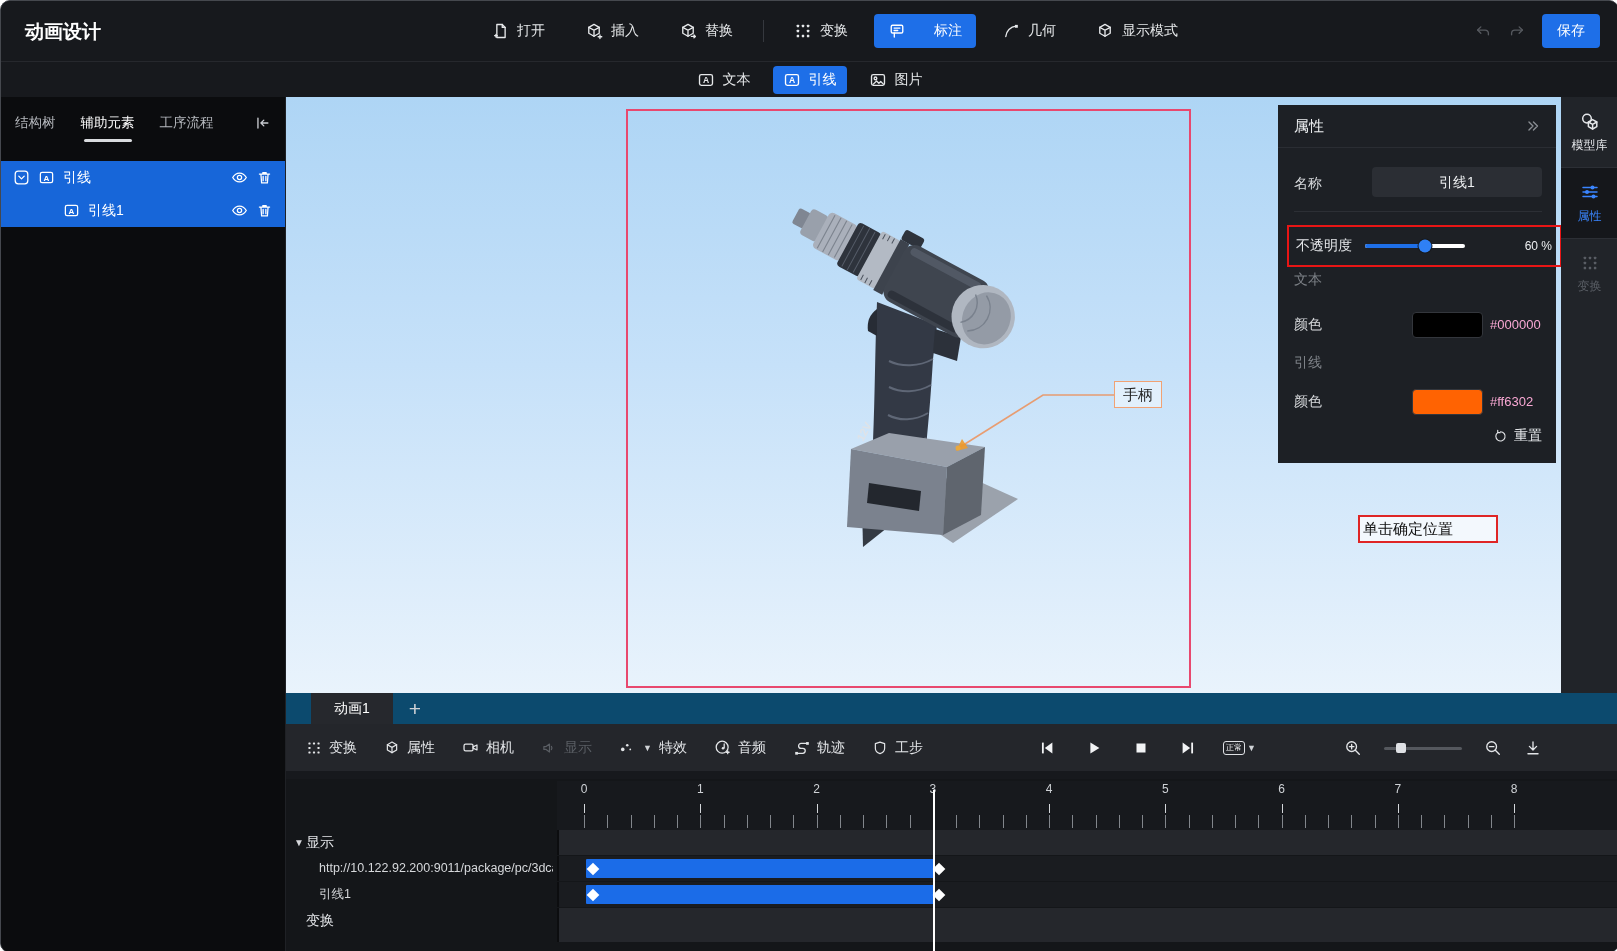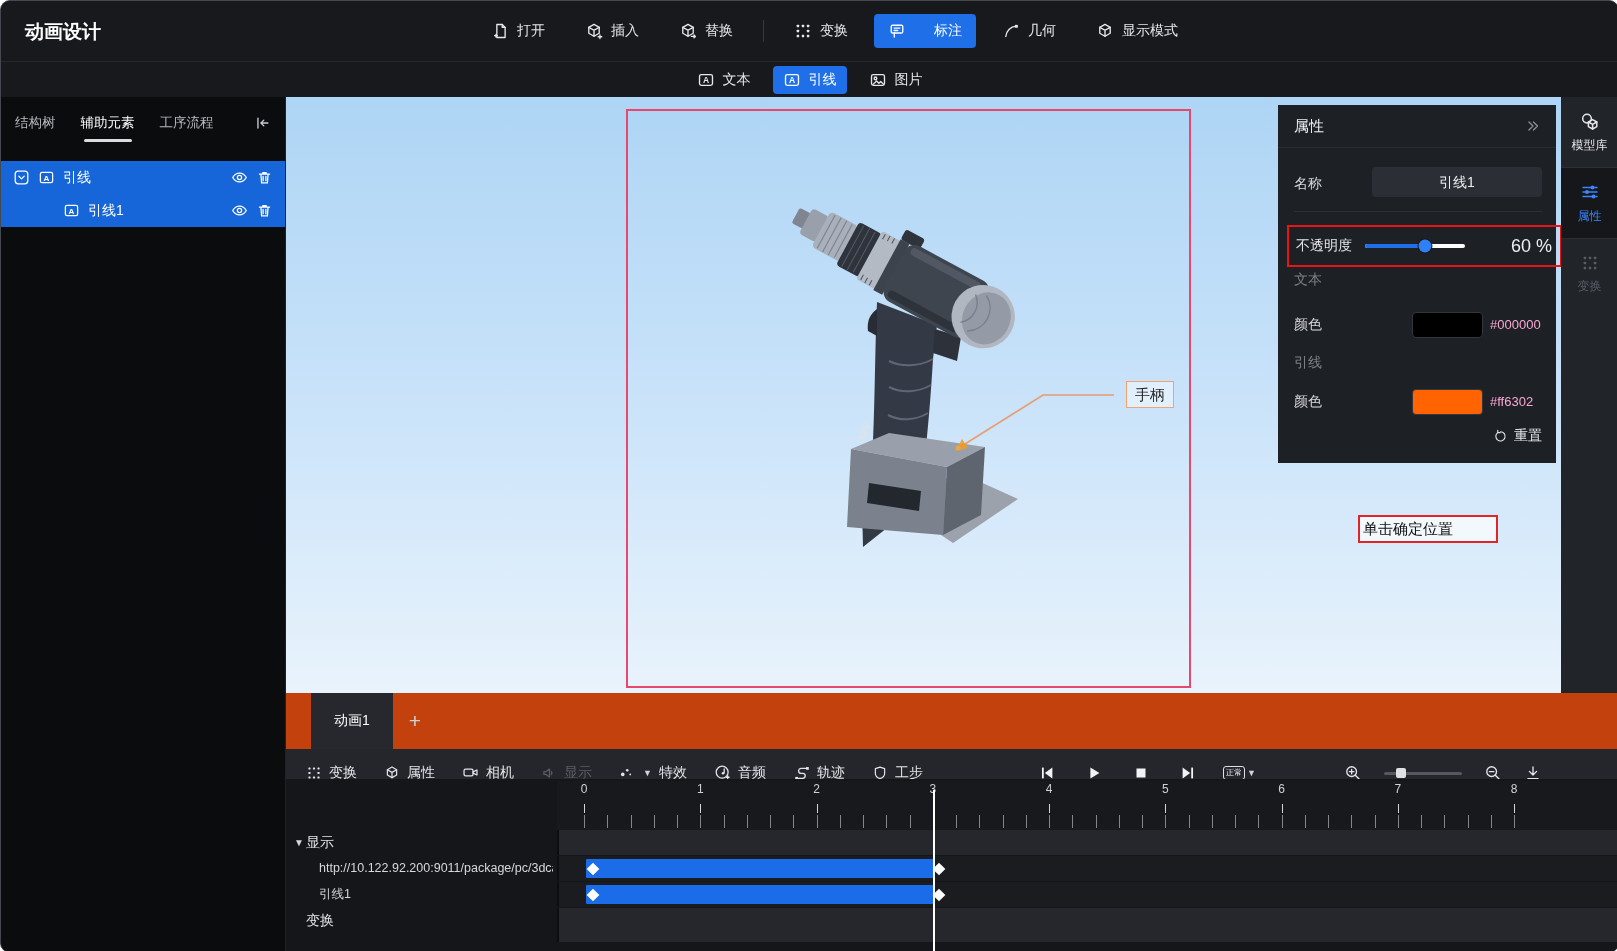--- a/index.html
+++ b/index.html
@@ -42,54 +42,54 @@
   .tree-row.indent{padding-left:62px;}
   .tree-row .grow{flex:1;}
   .tree-ic{width:17px;height:17px;}
 
   
   .viewport{position:absolute;left:284px;top:0;width:1276px;height:596px;overflow:hidden;
     background:linear-gradient(180deg,#aed5f5 0%,#c6e1f9 45%,#e9f3fc 100%);}
   .pink-frame{position:absolute;left:341px;top:12px;width:561px;height:575px;border:2px solid #e8486e;}
   .vp-svg{position:absolute;left:0;top:0;pointer-events:none;}
   .leader-label{position:absolute;left:829px;top:284px;width:46px;height:25px;border:1px solid rgba(255,99,2,.55);
-    background:rgba(255,255,255,.45);color:#222;font-size:15px;text-align:center;line-height:25px;margin-left:12px;}
+    background:rgba(255,255,255,.45);color:#222;font-size:15px;text-align:center;line-height:25px;}
   .hint-label{position:absolute;left:1073px;top:418px;width:133px;height:24px;border:2px solid #df2525;background:#f3f8fd;
     color:#101010;font-size:15px;line-height:24px;padding-left:3px;font-family:"Liberation Sans",sans-serif;}
 
   
   .props{position:absolute;left:1277px;top:8px;width:278px;height:358px;background:#1d2025;z-index:5;}
   .props-header{height:42px;display:flex;align-items:center;justify-content:space-between;padding:0 14px 0 16px;
     border-bottom:1px solid #2a2d33;font-size:15px;color:#eceef0;}
   .p-abs{position:absolute;font-size:14px;color:#d7d9dc;}
   .name-input{position:absolute;left:94px;top:62px;width:170px;height:30px;background:#2b2e34;border-radius:4px;
     color:#eceef0;font-size:14px;text-align:center;line-height:30px;}
   .p-div{position:absolute;left:16px;right:14px;top:106px;height:1px;background:#2c2f35;}
   .op-box{position:absolute;left:9px;top:120px;width:256px;height:38px;border:2px solid #e81515;display:flex;align-items:center;padding:0 8px 0 7px;}
   .op-label{font-size:14px;color:#e3e5e8;}
   .op-slider{position:relative;width:100px;height:14px;margin-left:13px;}
   .op-track{position:absolute;left:0;right:0;top:5px;height:4px;background:#fff;border-radius:2px;}
   .op-fill{position:absolute;left:0;top:5px;height:4px;background:#1e6fe8;border-radius:2px;}
   .op-thumb{position:absolute;top:7px;width:13px;height:13px;border-radius:50%;background:#2f80f5;transform:translate(-50%,-50%);box-shadow:0 0 0 1px #17191d;}
-  .op-value{margin-left:auto;font-size:18px;color:#eceef0;}
+  .op-value{margin-left:auto;font-size:12px;color:#eceef0;}
   .p-sec{position:absolute;left:16px;font-size:14px;color:#7d8187;}
   .swatch{position:absolute;left:134px;width:69px;height:24px;border-radius:4px;border:1px solid #33363c;}
   .hex{position:absolute;left:212px;font-size:13px;color:#f9a8d4;}
   .reset-btn{position:absolute;right:14px;top:322px;display:flex;align-items:center;gap:6px;font-size:14px;color:#e3e5e8;}
 
   
   .rail{position:absolute;left:1560px;top:0;width:57px;height:596px;background:#212429;z-index:6;}
   .rail-item{display:flex;flex-direction:column;align-items:center;justify-content:center;gap:6px;font-size:12px;
     height:70px;border-bottom:1px solid #2c2f35;color:#e4e6e9;}
   .rail-item.active{background:#15171b;color:#3a85ff;}
   .rail-item.disabled{color:#595d64;border-bottom:none;}
 
   
   .timeline{position:absolute;left:284px;top:692px;width:1333px;height:259px;background:#17191d;overflow:hidden;z-index:3;}
-  .tabbar{height:56px;background:#c2410c;display:flex;align-items:stretch;}
+  .tabbar{height:31px;background:#0c4a6e;display:flex;align-items:stretch;}
   .tl-tab{width:82px;margin-left:26px;background:#26282d;display:flex;align-items:center;justify-content:center;font-size:14px;color:#fff;}
   .add-tab{width:44px;display:flex;align-items:center;justify-content:center;font-size:21px;color:#cfd2d6;}
   .tl-toolbar{height:47px;background:#24262b;display:flex;align-items:center;padding:0 76px 0 21px;font-size:14px;color:#e3e5e8;}
   .tl-btn{display:flex;align-items:center;gap:7px;margin-right:27px;white-space:nowrap;}
   .tl-btn.disabled{color:#5a5e64;}
   .caret{font-size:9px;color:#cfd2d6;margin-left:2px;}
   .playback{display:flex;align-items:center;gap:29px;margin-left:88px;}
   .pb{width:18px;height:18px;color:#f2f3f5;}
   .speed-btn{display:flex;align-items:center;margin-left:26px;}
   .speed-badge{border:1.5px solid #dfe1e5;border-radius:3px;font-size:8px;line-height:1;padding:2px 2px;color:#f2f3f5;}
@@ -182,20 +182,31 @@
       </div>
       <div class="tb-btn">
         <svg class="ic" viewBox="0 0 20 20">
           <path d="M10 2.6l5.8 3.3v6.6L10 15.8 4.2 12.5V5.9z"></path>
             <path d="M4.2 5.9L10 9.2l5.8-3.3M10 9.2v6.6"></path>
         </svg>
         <span>显示模式</span>
       </div>
     </div>
 
+    <div class="topbar-right">
+      <svg class="ic ghost" viewBox="0 0 20 20">
+        <path d="M7.6 5.4L4 9l3.6 3.6"></path>
+          <path d="M4 9h8.4A3.6 3.6 0 0116 12.6v1.6"></path>
+      </svg>
+      <svg class="ic ghost" viewBox="0 0 20 20">
+        <path d="M12.4 5.4L16 9l-3.6 3.6"></path>
+          <path d="M16 9H7.6A3.6 3.6 0 004 12.6v1.6"></path>
+      </svg>
+      <div class="save-btn">保存</div>
+    </div>
   </header>
 
   <div class="subbar">
     <div class="sub-btn">
       <svg class="ic" viewBox="0 0 20 20">
         <rect x="2.8" y="4" width="14.4" height="12" rx="2"></rect>
           <text x="10" y="13.6" text-anchor="middle" font-size="9.5">A</text>
       </svg>
       <span>文本</span>
     </div>

